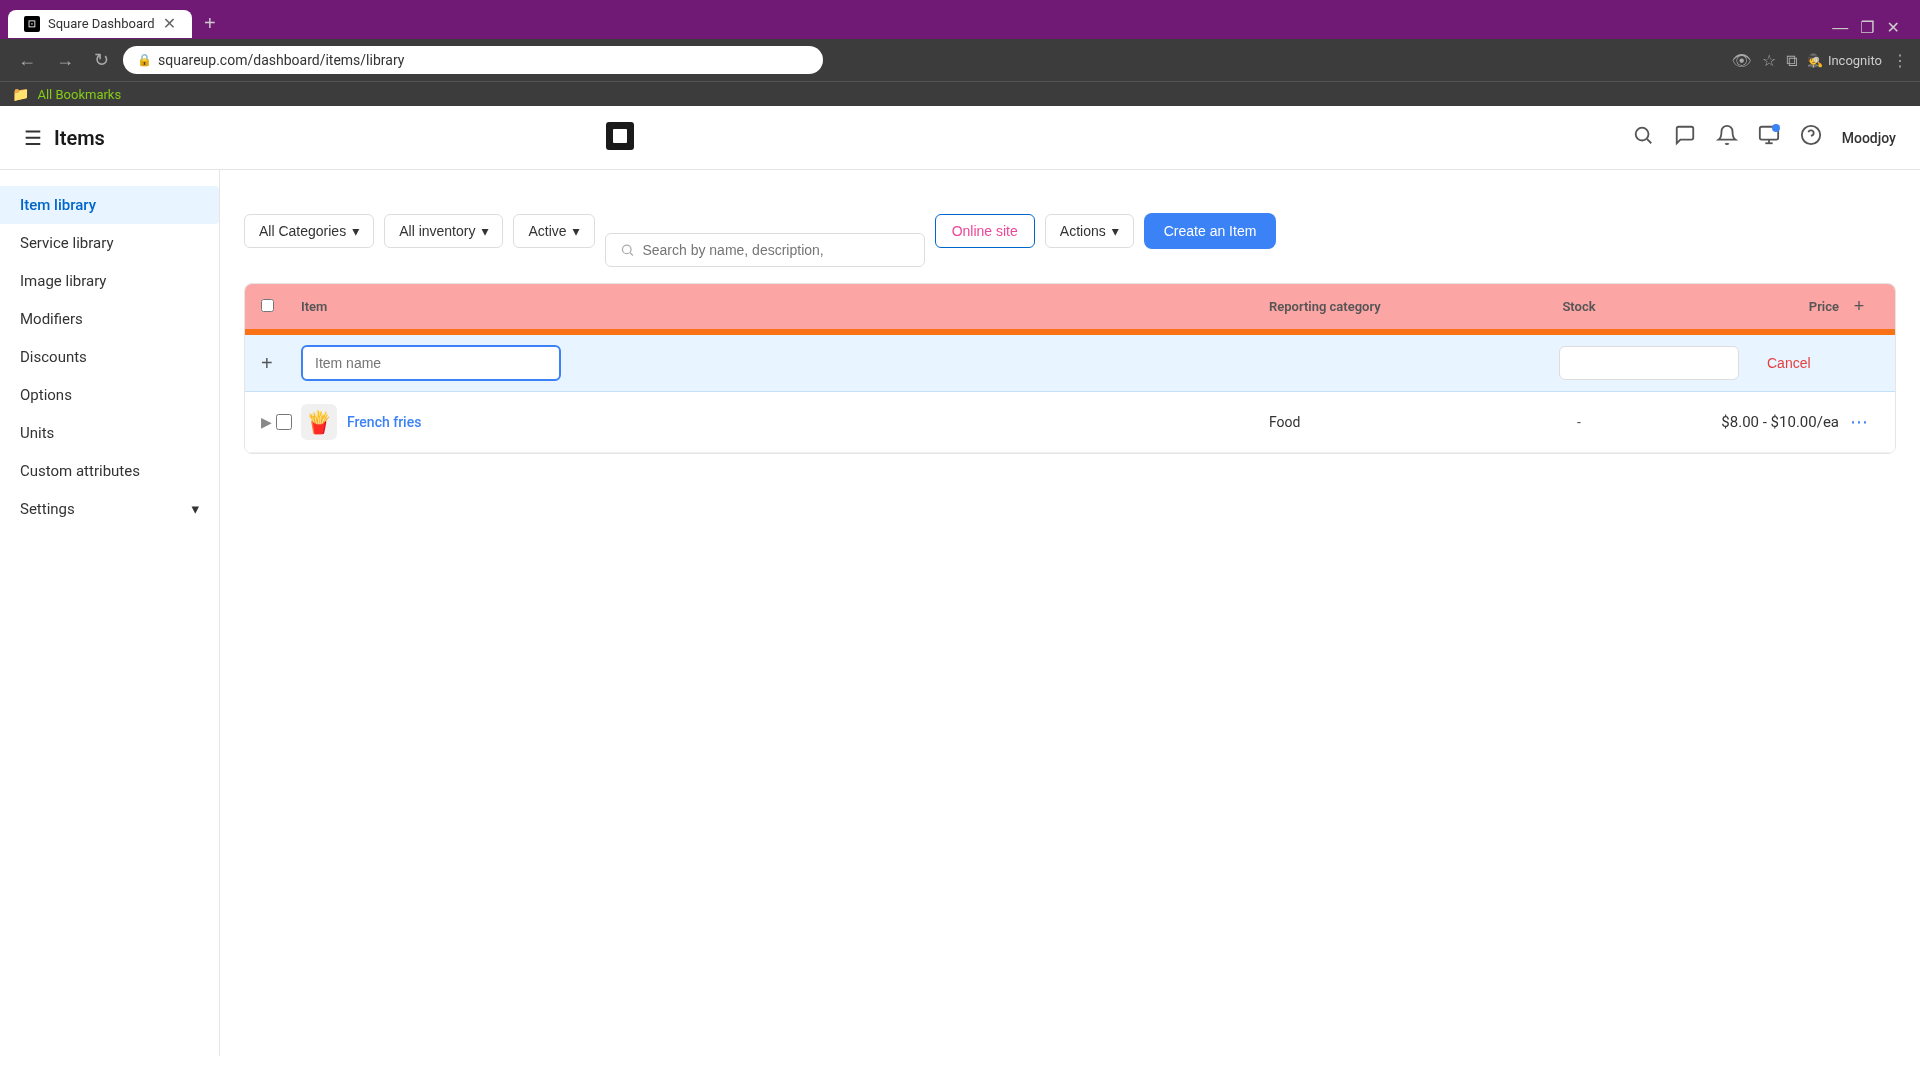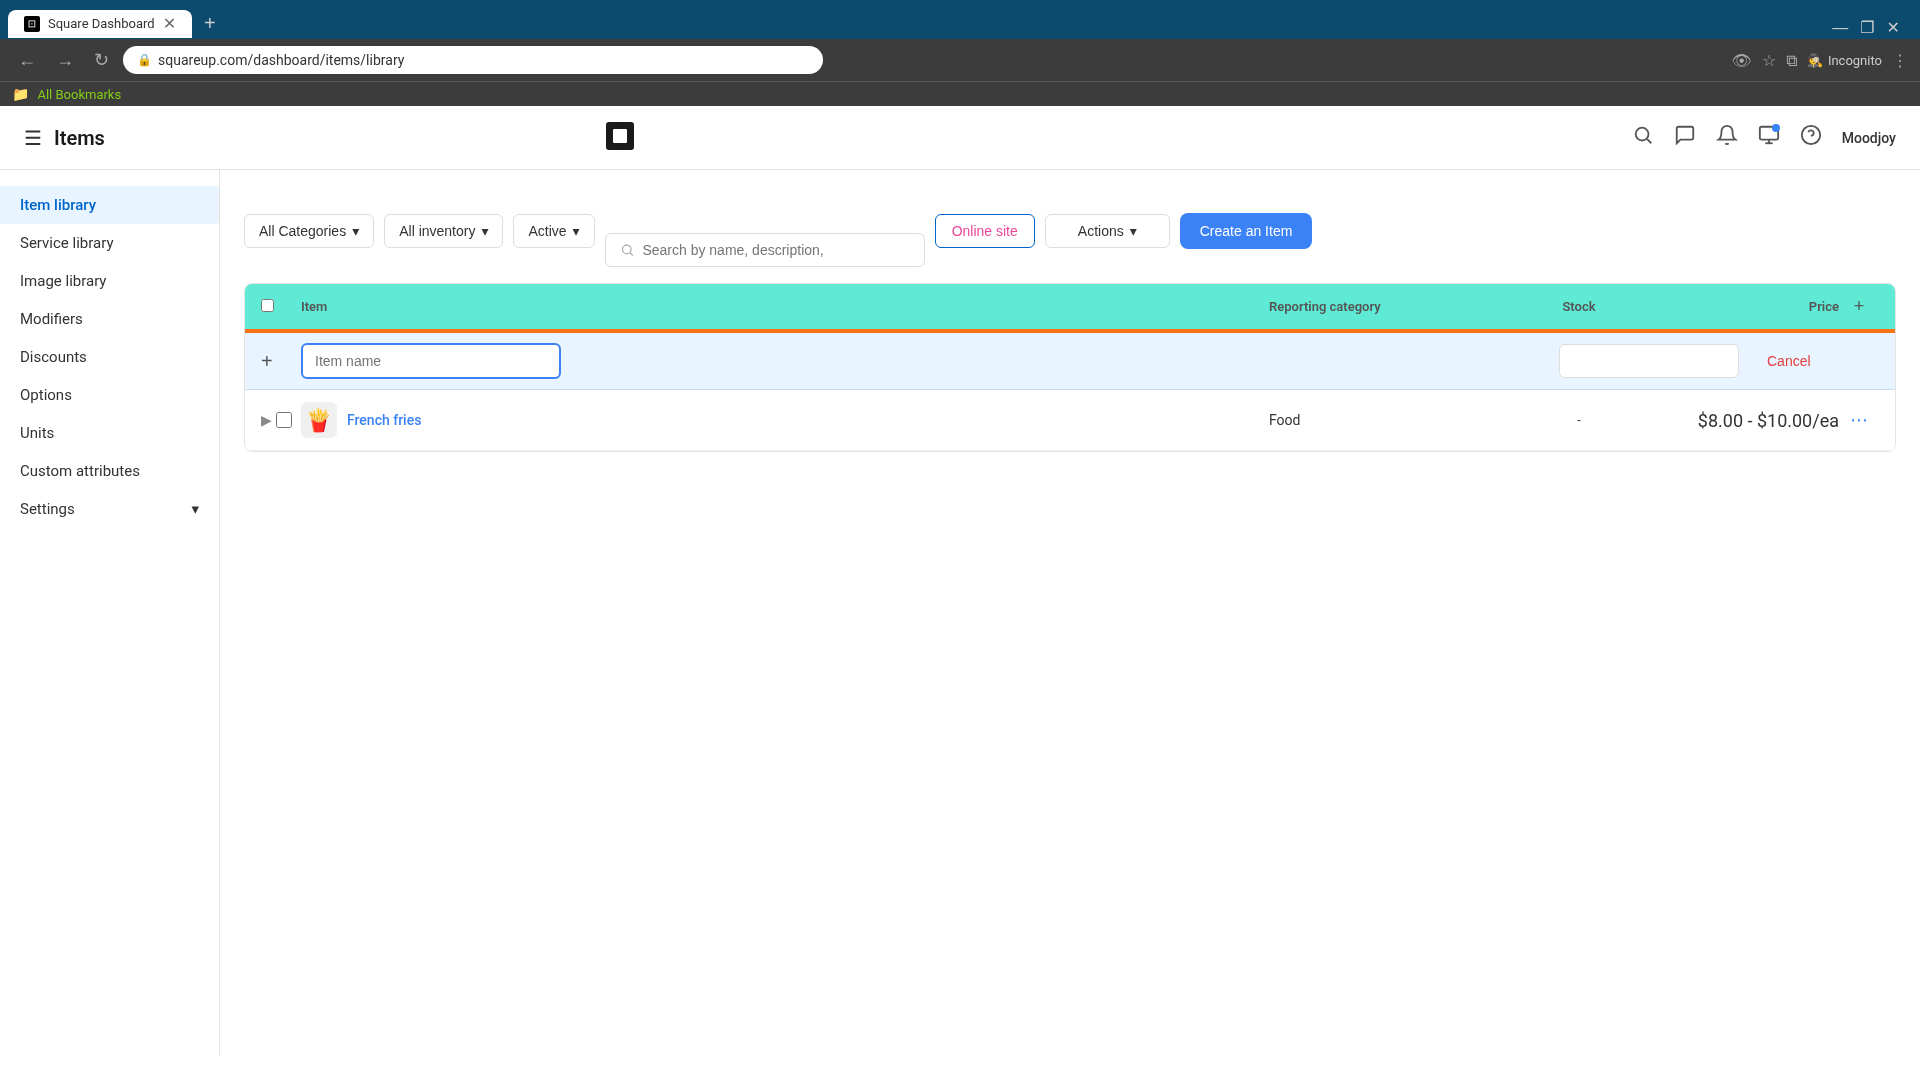--- a/index.html
+++ b/index.html
@@ -1,20 +1,20 @@
 <!DOCTYPE html>
 <html><head>
   <meta charset="utf-8">
   <style>
     * { box-sizing: border-box; margin: 0; padding: 0; }
     body { font-family: -apple-system, BlinkMacSystemFont, 'Segoe UI', Roboto, sans-serif; background: #fff; color: #1a1a1a; font-size: 14px; }
 
     
     .browser-chrome { background: #3c3c3c; padding: 0; }
-    .browser-tab-bar { background: #0c4a6e; display: flex; align-items: center; padding: 8px 8px 0; gap: 4px; }
+    .browser-tab-bar { background: #701a75; display: flex; align-items: center; padding: 8px 8px 0; gap: 4px; }
     .browser-tab { background: #fff; border-radius: 8px 8px 0 0; padding: 6px 16px; display: flex; align-items: center; gap: 8px; font-size: 13px; color: #333; min-width: 180px; }
     .browser-tab .favicon { width: 16px; height: 16px; background: #000; border-radius: 2px; display: inline-flex; align-items: center; justify-content: center; }
     .browser-tab .favicon::after { content: '⊡'; color: #fff; font-size: 10px; }
     .tab-close { margin-left: auto; cursor: pointer; color: #666; font-size: 16px; line-height: 1; }
     .new-tab { background: transparent; border: none; color: #ccc; font-size: 20px; cursor: pointer; padding: 4px 8px; }
     .window-controls { display: flex; gap: 12px; margin-left: auto; padding-right: 12px; padding-top: 8px; }
     .win-btn { background: transparent; border: none; color: #ccc; font-size: 16px; cursor: pointer; }
 
     .browser-nav { background: #3c3c3c; display: flex; align-items: center; padding: 6px 12px; gap: 8px; }
     .nav-btn { background: transparent; border: none; color: #aaa; font-size: 18px; cursor: pointer; padding: 4px 6px; }
@@ -49,46 +49,46 @@
 
     
     .page-content { flex: 1; padding: 24px; overflow-y: auto; background: #fff; }
 
     
     .toolbar { display: flex; align-items: center; gap: 10px; margin-bottom: 16px; flex-wrap: wrap; }
     .filter-btn { background: #fff; border: 1px solid #ddd; border-radius: 6px; padding: 8px 14px; font-size: 14px; color: #333; cursor: pointer; display: flex; align-items: center; gap: 6px; }
     .search-box { flex: 1; background: #fff; border: 1px solid #ddd; border-radius: 6px; padding: 8px 14px; font-size: 14px; color: #555; display: flex; align-items: center; gap: 8px; max-width: 320px; margin-top: 39px; }
     .search-input { border: none; outline: none; font-size: 14px; color: #333; width: 100%; background: transparent; }
     .online-site-btn { background: #fff; border: 1px solid #0066cc; border-radius: 6px; padding: 8px 16px; font-size: 14px; color: #ec4899; cursor: pointer; font-weight: 500; }
-    .actions-btn { background: #fff; border: 1px solid #ddd; border-radius: 6px; padding: 8px 32px; font-size: 14px; color: #333; cursor: pointer; display: flex; align-items: center; gap: 6px; }
+    .actions-btn { background: #fff; border: 1px solid #ddd; border-radius: 6px; padding: 8px 14px; font-size: 14px; color: #333; cursor: pointer; display: flex; align-items: center; gap: 6px; }
     .create-btn { background: #3b82f6; border: none; border-radius: 8px; padding: 10px 20px; font-size: 14px; color: #fff; cursor: pointer; font-weight: 500; white-space: nowrap; }
 
     
     .table-container { border: 1px solid #e5e5e5; border-radius: 8px; overflow: hidden; }
-    .table-header { display: grid; grid-template-columns: 40px 1fr 250px 120px 200px 40px; align-items: center; background: #5eead4; border-bottom: 4px solid #f97316; padding: 12px 16px; }
+    .table-header { display: grid; grid-template-columns: 40px 1fr 250px 120px 200px 40px; align-items: center; background: #fca5a5; border-bottom: 6px solid #f97316; padding: 12px 16px; }
     .table-header-cell { font-size: 13px; font-weight: 600; color: #555; }
     .add-col-btn { background: none; border: none; cursor: pointer; color: #555; font-size: 18px; text-align: center; }
 
     
     .new-item-row { display: grid; grid-template-columns: 40px 1fr 250px 120px 200px 120px; align-items: center; padding: 10px 16px; background: #e8f4ff; border-bottom: 1px solid #c5dff8; }
     .add-item-plus { background: none; border: none; cursor: pointer; color: #555; font-size: 20px; font-weight: 300; }
     .item-name-input { border: 2px solid #3b82f6; border-radius: 6px; padding: 8px 12px; font-size: 14px; outline: none; width: 260px; background: #fff; }
     .price-input { border: 1px solid #ddd; border-radius: 6px; padding: 8px 12px; font-size: 14px; outline: none; width: 180px; background: #fff; }
     .cancel-btn { background: none; border: none; cursor: pointer; color: #e53e3e; font-size: 14px; font-weight: 500; padding: 8px; }
 
     
     .item-row { display: grid; grid-template-columns: 40px 1fr 250px 120px 200px 40px; align-items: center; padding: 12px 16px; border-bottom: 1px solid #f0f0f0; background: #fff; }
     .item-expand-btn { background: none; border: none; cursor: pointer; color: #888; font-size: 14px; }
     .item-checkbox { width: 16px; height: 16px; cursor: pointer; }
     .item-thumbnail { width: 36px; height: 36px; border-radius: 6px; background: #f0f0f0; overflow: hidden; display: flex; align-items: center; justify-content: center; margin-right: 10px; }
     .item-info { display: flex; align-items: center; gap: 0; }
     .item-name-link { color: #3b82f6; text-decoration: none; font-size: 14px; font-weight: 500; cursor: pointer; }
     .item-category { font-size: 14px; color: #333; }
     .item-stock { font-size: 14px; color: #555; text-align: center; }
-    .item-price { font-size: 18px; color: #333; text-align: right; }
+    .item-price { font-size: 15px; color: #333; text-align: right; }
     .item-more-btn { background: none; border: none; cursor: pointer; color: #3b82f6; font-size: 18px; }
 
     
     .expand-area { display: flex; align-items: center; }
   </style>
 </head>
 <body>
 
 <div class="browser-chrome">
   <div class="browser-tab-bar">

